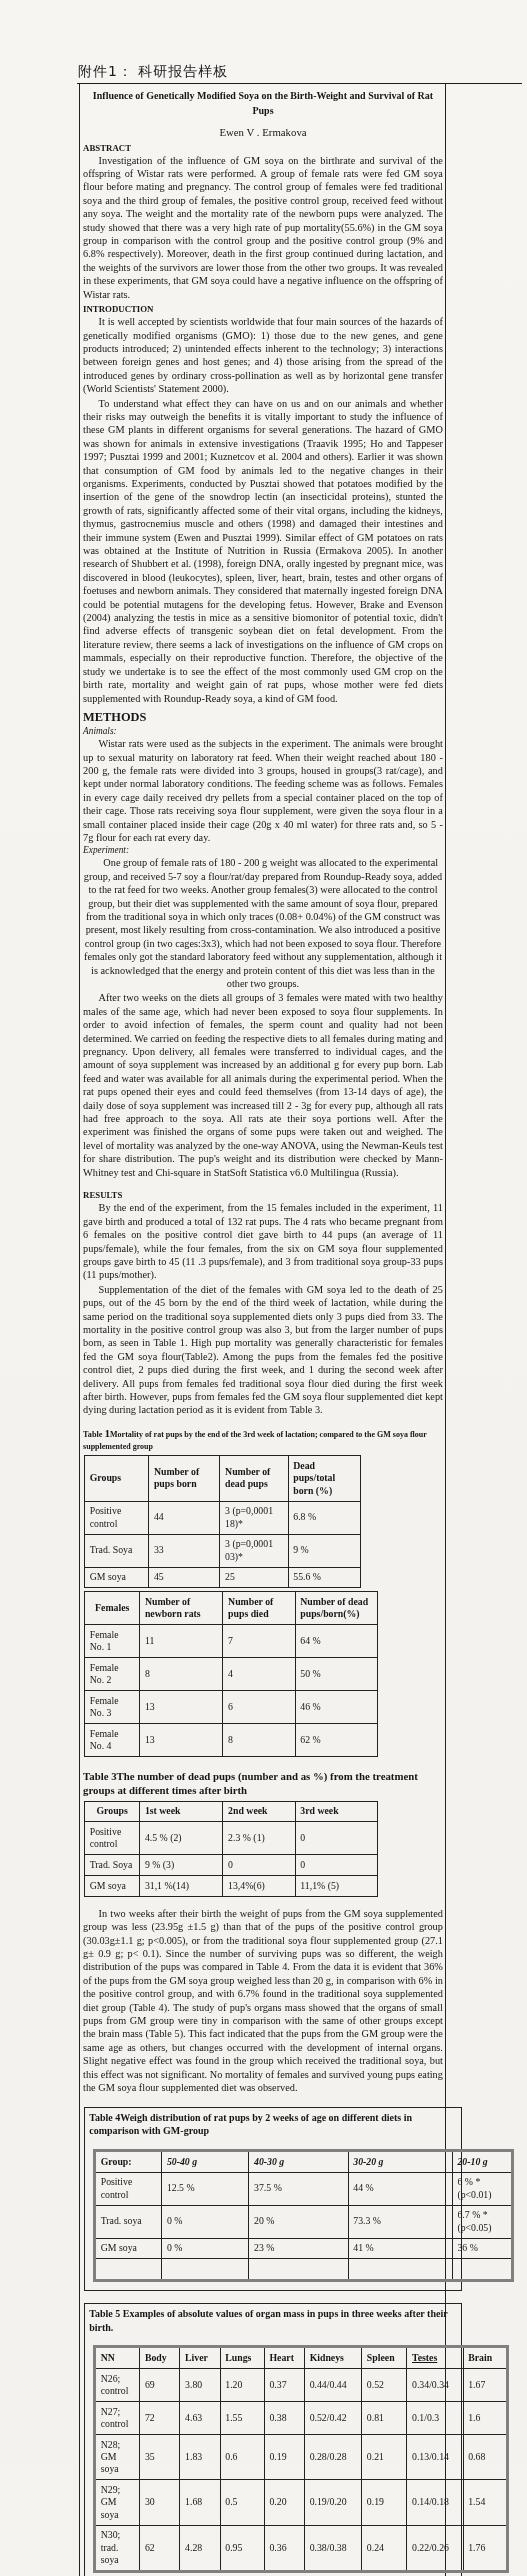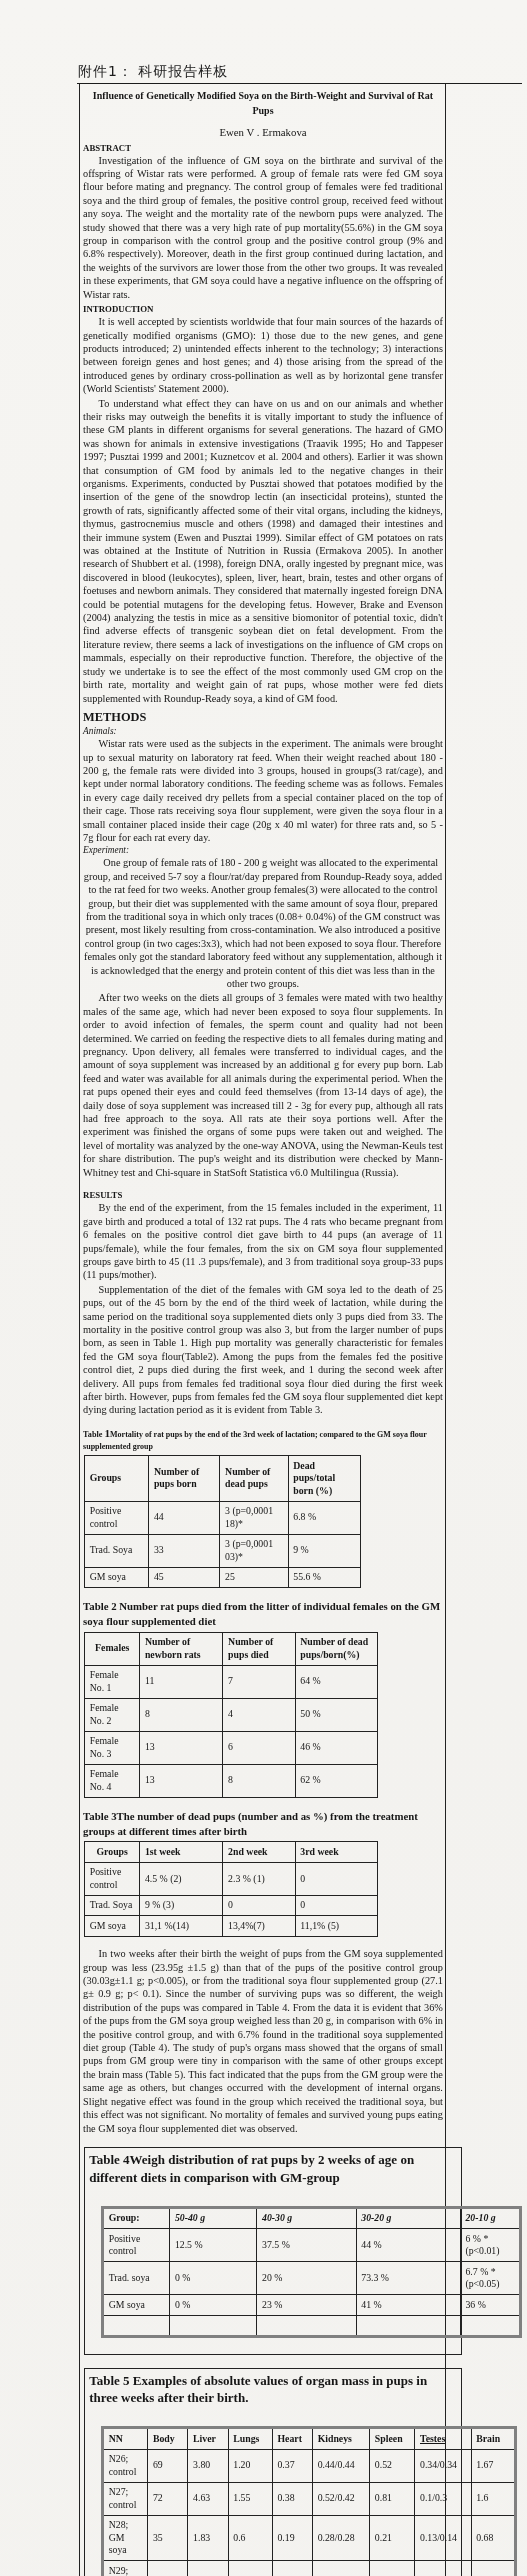--- a/index.html
+++ b/index.html
@@ -48,22 +48,22 @@
   .t1 th:nth-child(1){width:54px;} .t1 th:nth-child(2){width:61px;}
   .t1 th:nth-child(3){width:58px;} .t1 th:nth-child(4){width:62px;}
   .t2,.t3{width:264px;}
   .t2 th:nth-child(1),.t3 th:nth-child(1){width:45px;text-align:center;}
   .t2 th:nth-child(2),.t3 th:nth-child(2){width:73px;}
   .t2 th:nth-child(3),.t3 th:nth-child(3){width:62px;}
   .t2 th:nth-child(4),.t3 th:nth-child(4){width:72px;}
   .tbl-box{
     border:1px solid #222;width:378px;box-sizing:border-box;margin:12.4px 0 0 1px;
   }
-  .tbl-box .box-cap{font-weight:bold;font-size:13px;line-height:1.35;padding:3.1px 4.1px;}
-  .tbl-box table.grid{width:100%;margin:16px;border-style:solid;border-radius:30px;}
+  .tbl-box .box-cap{font-weight:bold;font-size:10px;line-height:1.35;padding:3.1px 4.1px;}
+  .tbl-box table.grid{width:100%;margin:8px;border-style:solid;border-radius:30px;}
   .tbl-box table.grid{border-collapse:collapse;}
   .tbl-box table.grid th,.tbl-box table.grid td{border:1px solid #222;}
   .t4 th:not(:first-child){font-style:italic;}
   .t4 th:nth-child(1){width:56px;} .t4 th:nth-child(2){width:77px;}
   .t4 th:nth-child(3){width:89px;} .t4 th:nth-child(4){width:94px;}
   .t4 th:nth-child(5){width:49px;}
   .t5 th:nth-child(1){width:34px;} .t5 th:nth-child(2){width:30px;}
   .t5 th:nth-child(3){width:30px;} .t5 th:nth-child(4){width:34px;}
   .t5 th:nth-child(5){width:30px;} .t5 th:nth-child(6){width:47px;}
   .t5 th:nth-child(7){width:35px;} .t5 th:nth-child(8){width:46px;text-decoration:underline;}
@@ -128,21 +128,20 @@
             </tr>
             <tr>
               <td>GM soya</td>
               <td>45</td>
               <td>25</td>
               <td>55.6 %</td>
             </tr>
           </tbody>
         </table>
 
-      <div class="cap-large">Table 2 Number rat pups died from the litter of individual females on the GM soya flour supplemented diet</div>
       <table class="grid t2">
           <thead>
             <tr>
               <th>Females</th>
               <th>Number of newborn rats</th>
               <th>Number of pups died</th>
               <th>Number of dead pups/born(%)</th>
             </tr>
           </thead>
           <tbody>
@@ -192,21 +191,21 @@
             </tr>
             <tr>
               <td>Trad. Soya</td>
               <td>9 % (3)</td>
               <td>0</td>
               <td>0</td>
             </tr>
             <tr>
               <td>GM soya</td>
               <td>31,1 %(14)</td>
-              <td>13,4%(7)</td>
+              <td>13,4%(6)</td>
               <td>11,1% (5)</td>
             </tr>
           </tbody>
         </table>
 
       <div class="spacer-md"></div>
       <p class="body">In two weeks after their birth the weight of pups from the GM soya supplemented group was less (23.95g ±1.5 g) than that of the pups of the positive control group (30.03g±1.1 g; p&lt;0.005), or from the traditional soya flour supplemented group (27.1 g± 0.9 g; p&lt; 0.1). Since the number of surviving pups was so different, the weigh distribution of the pups was compared in Table 4. From the data it is evident that 36% of the pups from the GM soya group weighed less than 20 g, in comparison with 6% in the positive control group, and with 6.7% found in the traditional soya supplemented diet group (Table 4). The study of pup's organs mass showed that the organs of small pups from GM group were tiny in comparison with the same of other groups except the brain mass (Table 5). This fact indicated that the pups from the GM group were the same age as others, but changes occurred with the development of internal organs. Slight negative effect was found in the group which received the traditional soya, but this effect was not significant. No mortality of females and survived young pups eating the GM soya flour supplemented diet was observed.</p>
 
       <div class="tbl-box">
         <div class="box-cap">Table 4Weigh distribution of rat pups by 2 weeks of age on different diets in comparison with GM-group</div>

